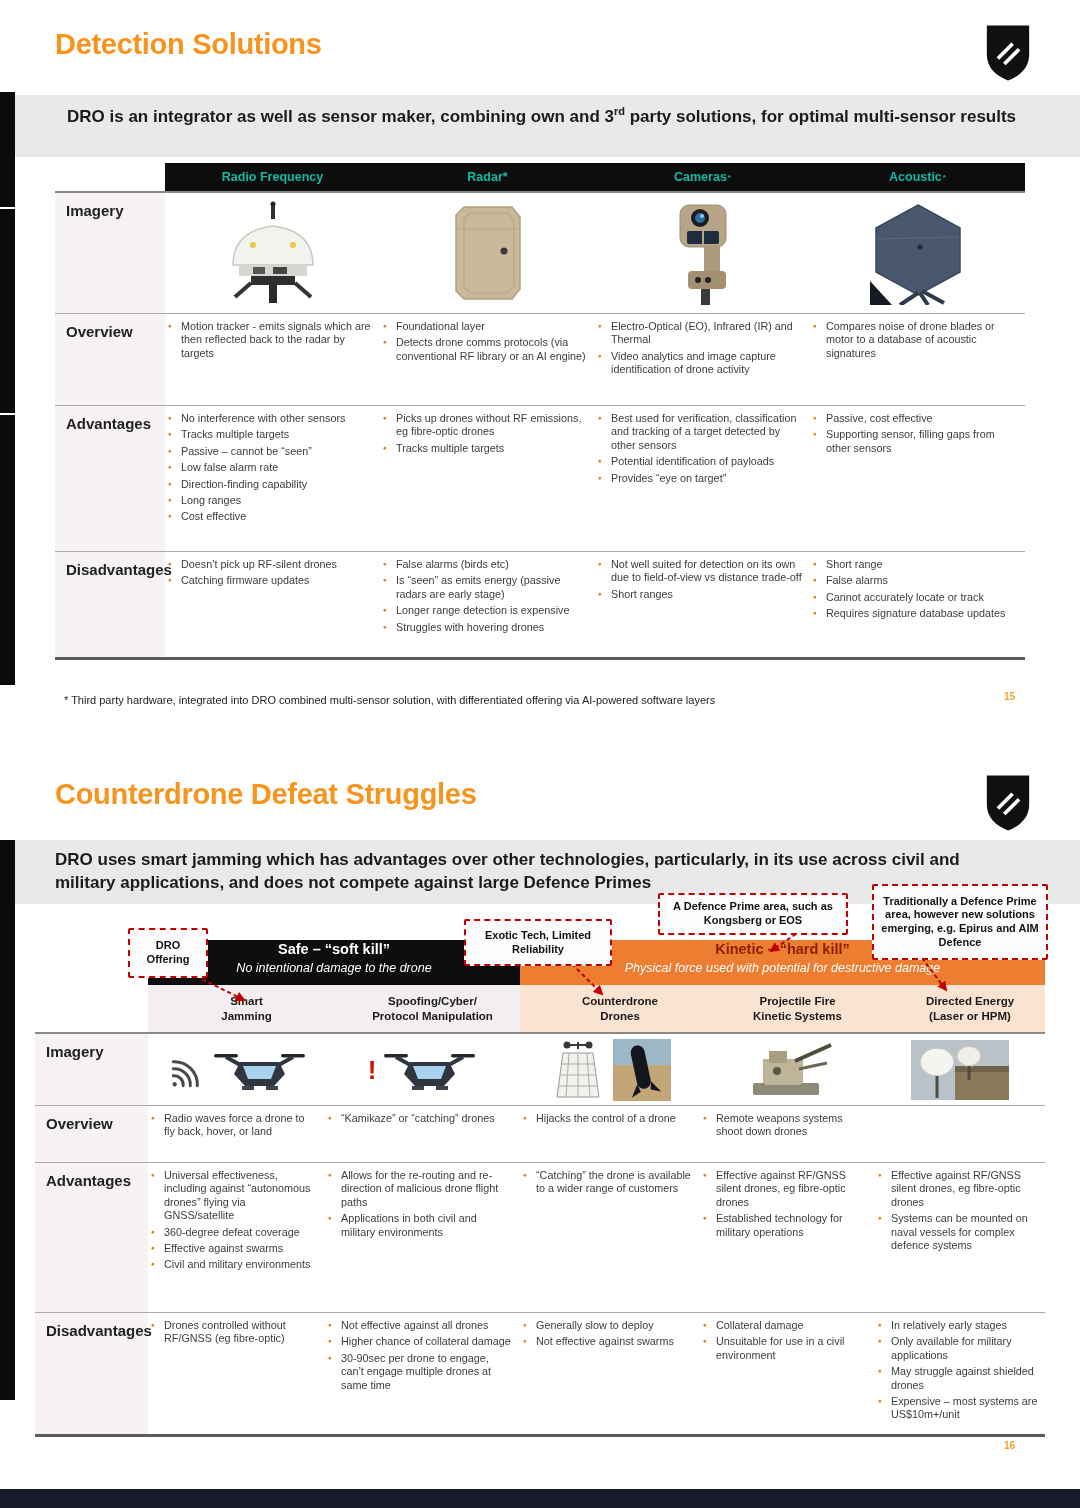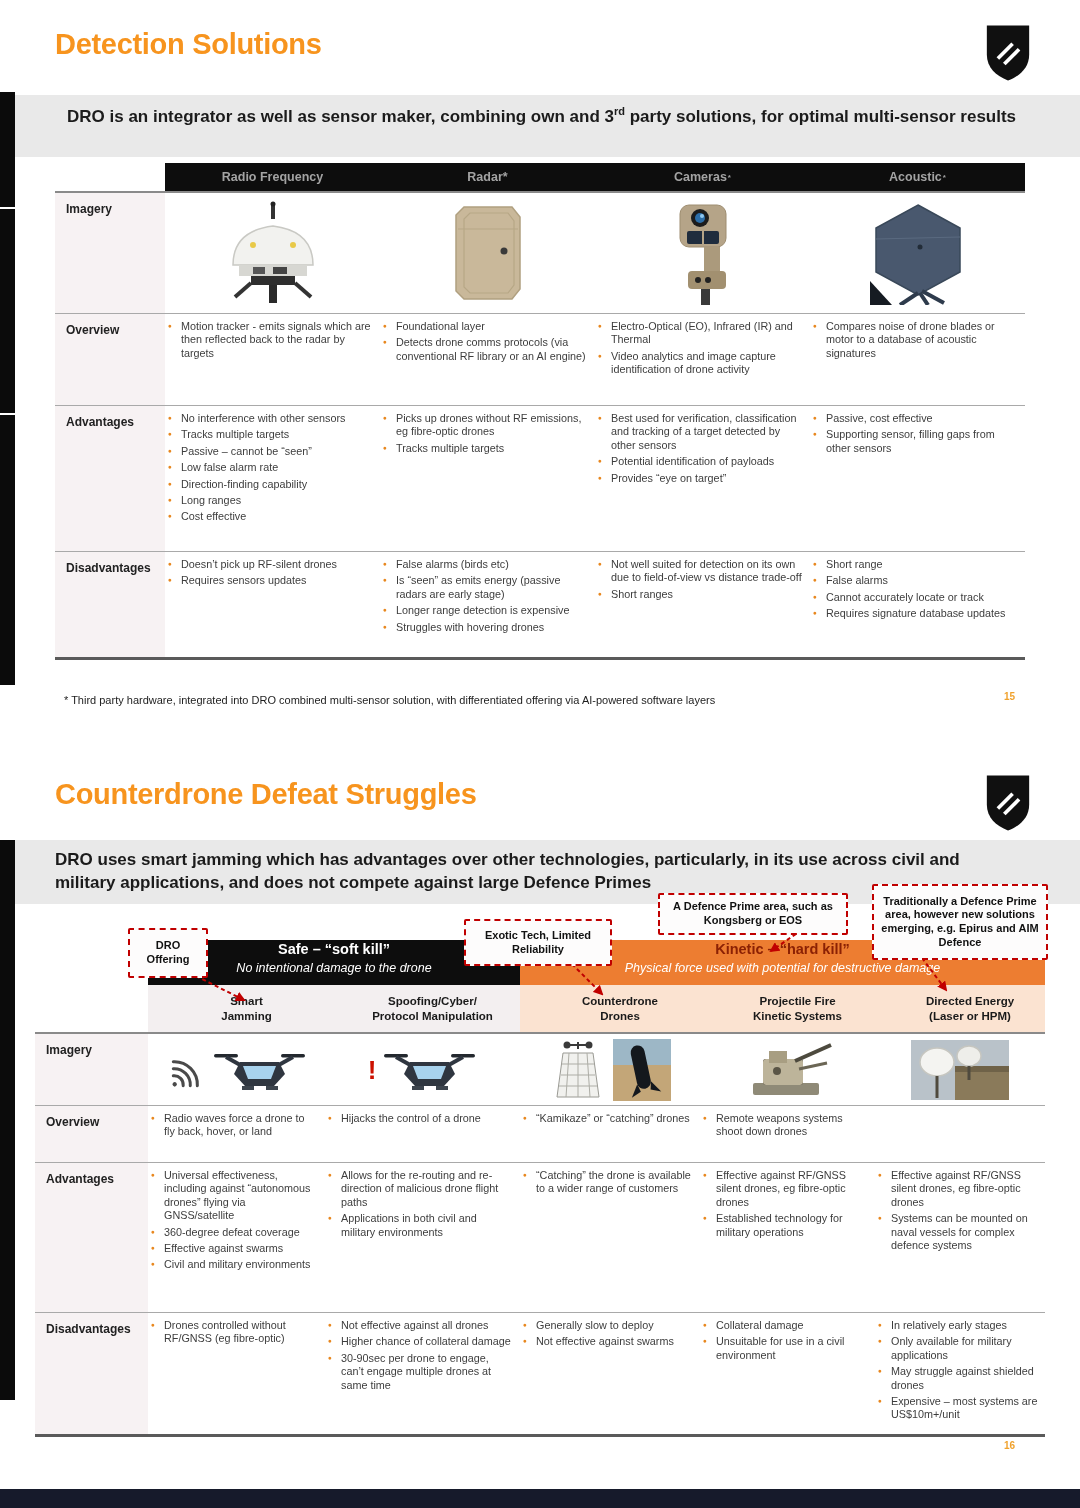--- a/index.html
+++ b/index.html
@@ -16,23 +16,23 @@
   
   .strip{background:#0b0b0b;width:15px;left:0;}
   .strip-gap{background:#ffffff;width:15px;height:2px;left:0;}
   .bottombar{left:0;width:1080px;height:19px;}
 
   
   .trow{display:grid;box-sizing:border-box;}
   .t1{grid-template-columns:110px 215px 215px 215px 215px;}
   .t2{grid-template-columns:113px 177px 195px 180px 175px 170px;}
   .cell{box-sizing:border-box;min-width:0;}
-  .label-cell{background:#F7F2F3;font-weight:bold;font-size:12px;color:#222;
+  .label-cell{background:#F7F2F3;font-weight:bold;font-size:15px;color:#222;
               padding:9px 4px 0 11px;}
-  .hdr1{background:#0d0d0d;color:#a3a3a3;font-weight:bold;font-size:12.5px;
+  .hdr1{background:#0d0d0d;color:#14b8a6;font-weight:bold;font-size:12.5px;
         display:flex;align-items:center;justify-content:center;}
   .hdr1 sup{font-size:8px;margin-left:1px;}
   .bt-med{border-top:2px solid #8a8a8a;}
   .bt-lt{border-top:1.5px solid #a9a9a9;}
   .bb-dark{border-bottom:3px solid #5a5a5a;}
 
   
   .bl{list-style:none;margin:6px 2px 0 0;padding:0 5px 0 0;font-size:10.8px;
       line-height:1.24;color:#3d3d3d;}
   .bl li{position:relative;padding-left:16px;margin-bottom:3px;}
@@ -220,21 +220,21 @@
             <li>Supporting sensor, filling gaps from other sensors</li>
           </ul>
         </div>
     </div>
 
     <div class="trow t1 bt-lt bb-dark" style="height:109px;">
       <div class="cell label-cell">Disadvantages</div>
       <div class="cell">
           <ul class="bl">
             <li>Doesn’t pick up RF-silent drones</li>
-            <li>Requires sensors updates</li>
+            <li>Catching firmware updates</li>
           </ul>
         </div>
       <div class="cell">
           <ul class="bl">
             <li>False alarms (birds etc)</li>
             <li>Is “seen” as emits energy (passive radars are early stage)</li>
             <li>Longer range detection is expensive</li>
             <li>Struggles with hovering drones</li>
           </ul>
         </div>
@@ -413,26 +413,26 @@
 
     <div class="trow t2 bt-lt" style="height:57px;">
       <div class="cell label-cell">Overview</div>
       <div class="cell">
           <ul class="bl">
             <li>Radio waves force a drone to fly back, hover, or land</li>
           </ul>
         </div>
       <div class="cell">
           <ul class="bl">
+            <li>“Kamikaze” or “catching” drones</li>
+          </ul>
+        </div>
+      <div class="cell">
+          <ul class="bl">
             <li>Hijacks the control of a drone</li>
-          </ul>
-        </div>
-      <div class="cell">
-          <ul class="bl">
-            <li>“Kamikaze” or “catching” drones</li>
           </ul>
         </div>
       <div class="cell">
           <ul class="bl">
             <li>Remote weapons systems shoot down drones</li>
           </ul>
         </div>
     </div>
 
     <div class="trow t2 bt-lt" style="height:150px;">

